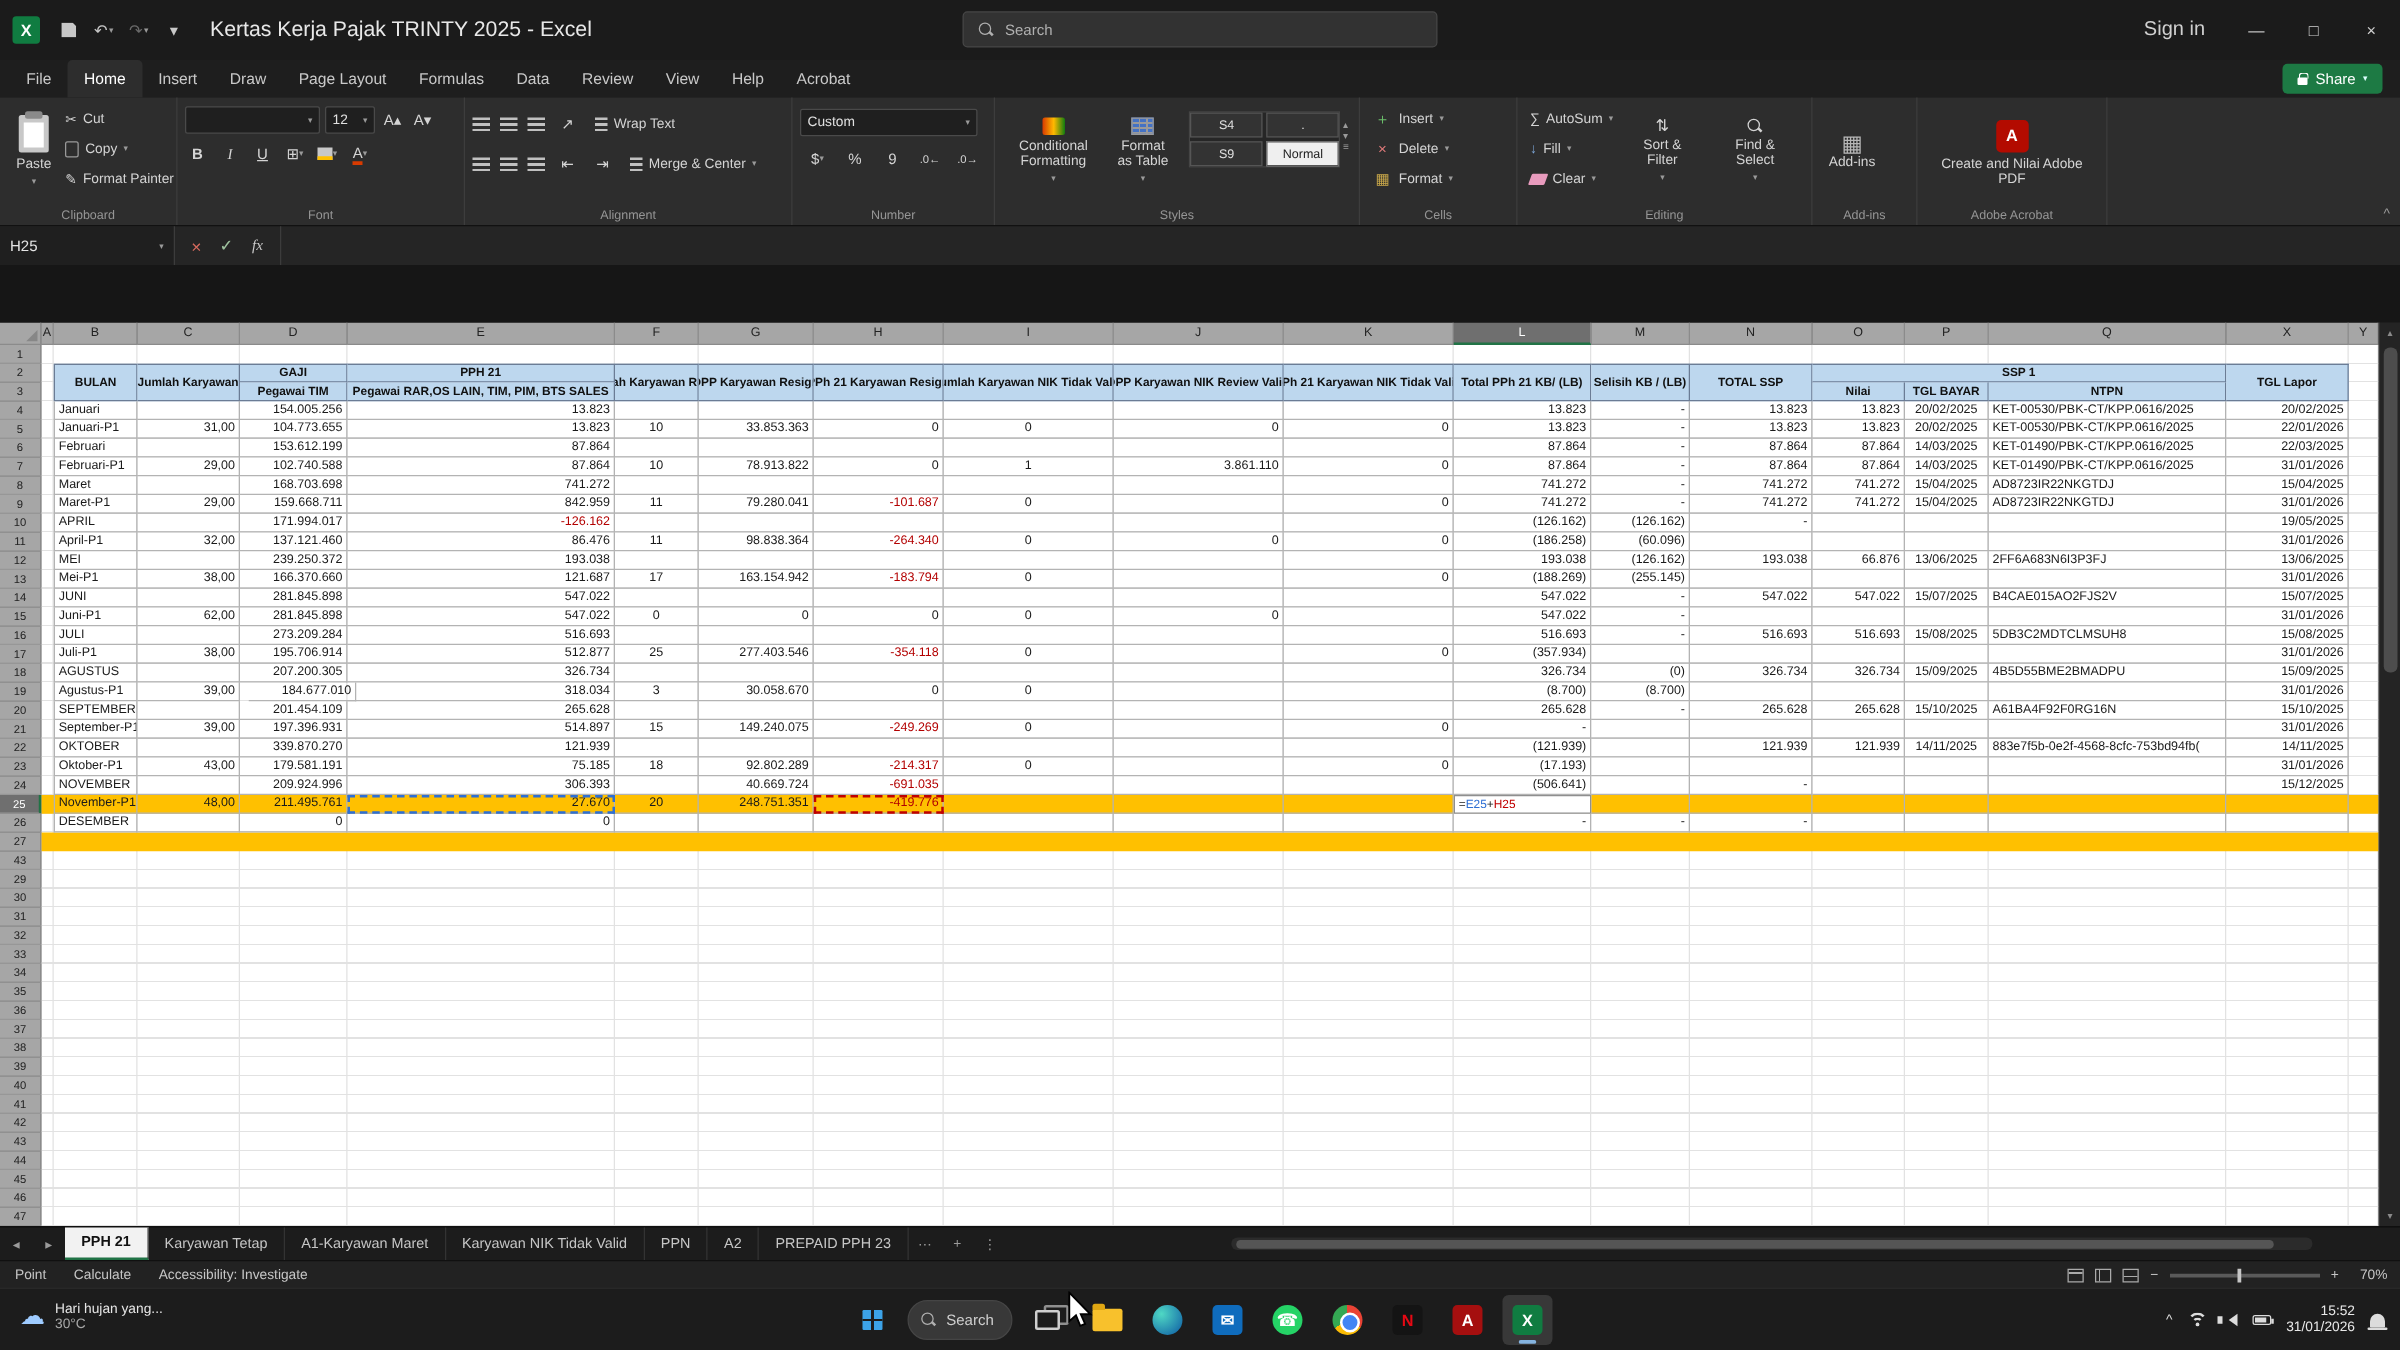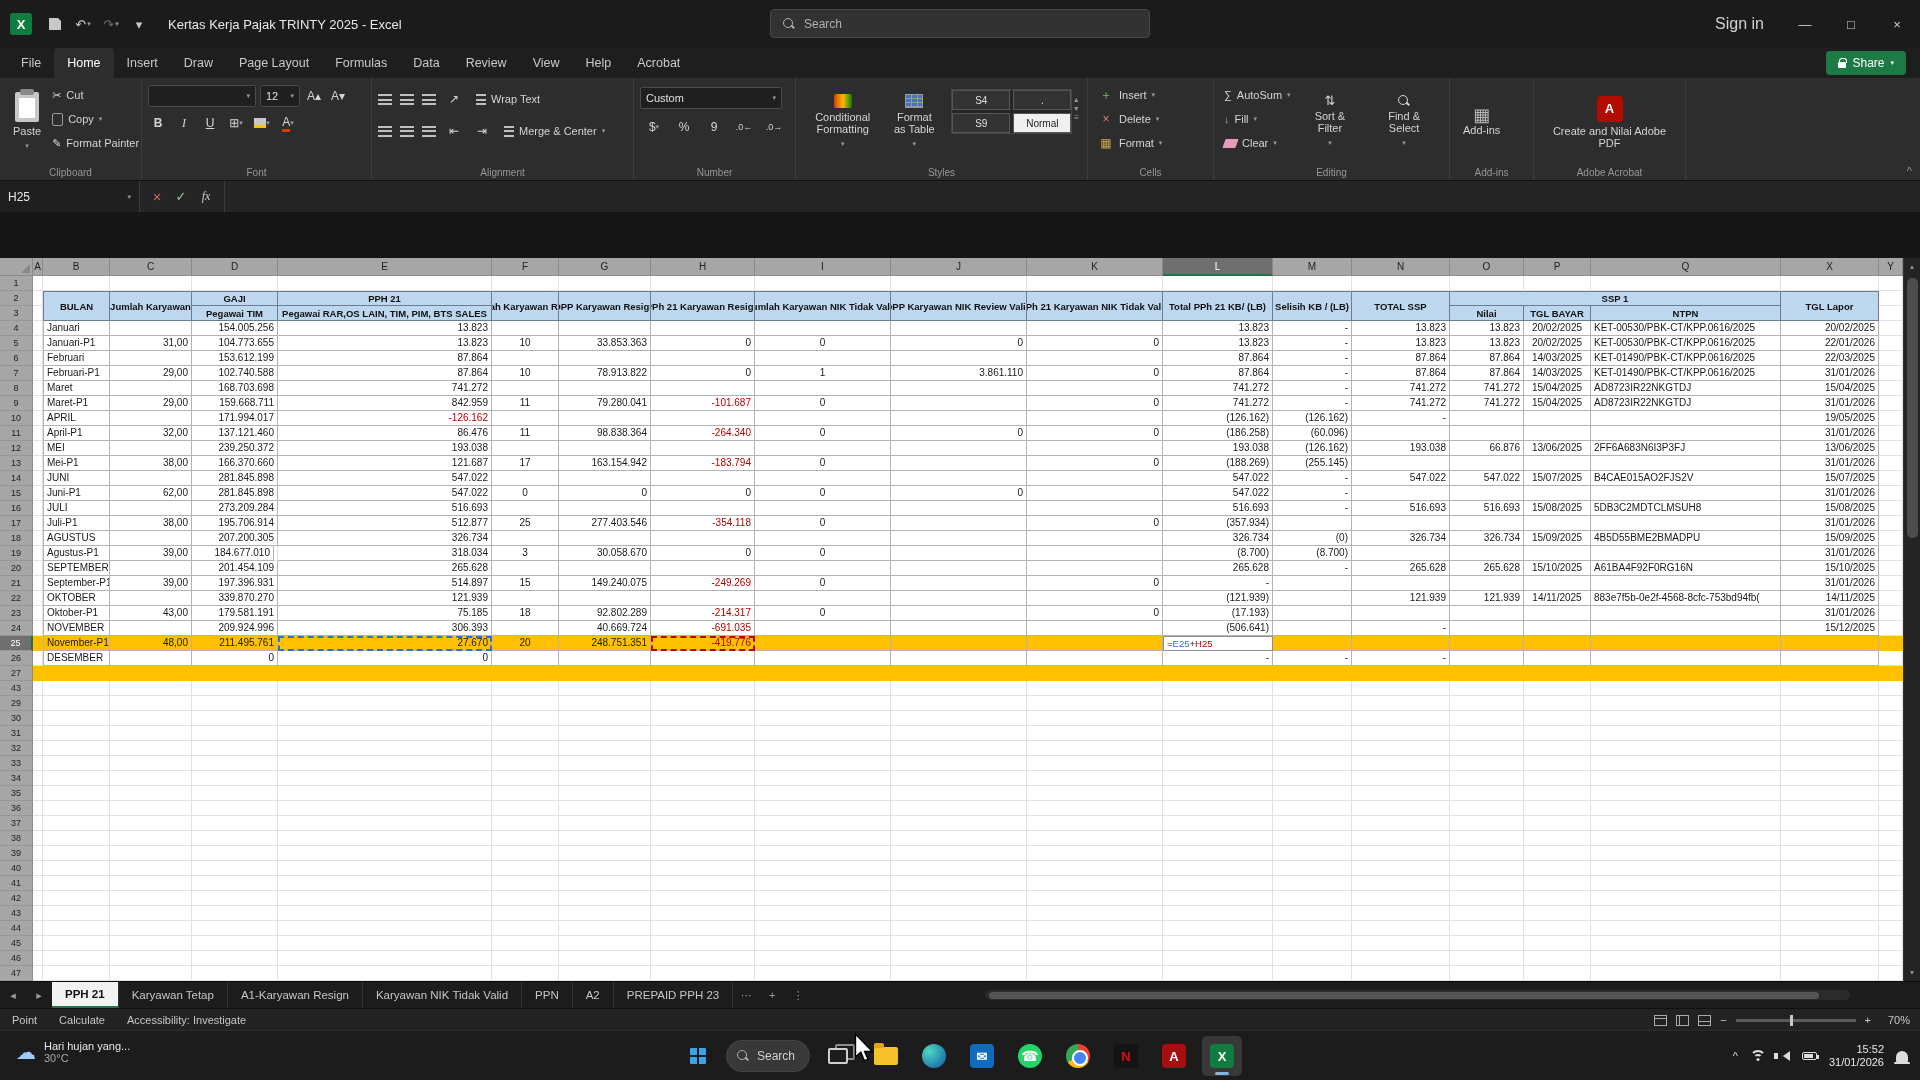--- a/index.html
+++ b/index.html
@@ -7,21 +7,21 @@
   #screen { position:relative; width:1920px; height:1080px; overflow:hidden; background:#161616; }
 
   
   #titlebar { position:absolute; left:0; top:0; width:1920px; height:48px; background:#1b1b1b; display:flex; align-items:center; color:#d8d8d8; }
   .xl-logo { width:22px; height:22px; margin-left:10px; background:#107c41; border-radius:3px; color:#fff; font-size:13px; font-weight:bold; display:flex; align-items:center; justify-content:center; }
   .qat { display:flex; align-items:center; margin-left:10px; gap:2px; }
   .qbtn { min-width:26px; height:26px; display:flex; align-items:center; justify-content:center; font-size:13px; color:#c8c8c8; border-radius:3px; }
   .qbtn .tiny { font-size:7px; margin-left:1px; color:#9a9a9a; }
   .qbtn.dis { color:#6a6a6a; }
   .floppy { width:12px; height:12px; background:#c8c8c8; clip-path:polygon(0 0,75% 0,100% 25%,100% 100%,0 100%); }
-  .title { margin-left:16px; font-size:13px; color:#e8e8e8; white-space:nowrap; }
+  .title { margin-left:16px; font-size:17px; color:#e8e8e8; white-space:nowrap; }
   .tsearch { position:absolute; left:50%; transform:translateX(-50%); top:9px; width:380px; height:29px; background:#323232; border:1px solid #474747; border-radius:4px; display:flex; align-items:center; gap:9px; padding:0 12px; color:#b0b0b0; font-size:12px; }
   .mag { width:12px; height:12px; position:relative; flex:0 0 auto; }
   .mag::before { content:""; position:absolute; left:0; top:0; width:8px; height:8px; border:1.5px solid #b0b0b0; border-radius:50%; }
   .mag::after { content:""; position:absolute; left:8px; top:8px; width:4px; height:1.5px; background:#b0b0b0; transform:rotate(45deg); }
   .tb-right { position:absolute; right:0; top:0; height:48px; display:flex; align-items:center; }
   .signin { font-size:16px; color:#d0d0d0; padding:0 18px; }
   .wbtn { width:46px; height:48px; display:flex; align-items:center; justify-content:center; font-size:13px; color:#cfcfcf; }
 
   
   #tabrow { position:absolute; left:0; top:48px; width:1920px; height:30px; background:#1e1e1e; display:flex; align-items:stretch; padding-left:8px; }
@@ -775,21 +775,21 @@
       <div class="g-cell g-ar" style="left: 1027px; top: 273px; width: 136px; height: 15px;"></div>
       <div class="g-cell g-ar" style="left: 1163px; top: 273px; width: 110px; height: 15px;">326.734</div>
       <div class="g-cell g-ar" style="left: 1273px; top: 273px; width: 79px; height: 15px;">(0)</div>
       <div class="g-cell g-ar" style="left: 1352px; top: 273px; width: 98px; height: 15px;">326.734</div>
       <div class="g-cell g-ar" style="left: 1450px; top: 273px; width: 74px; height: 15px;">326.734</div>
       <div class="g-cell g-ac" style="left: 1524px; top: 273px; width: 67px; height: 15px;">15/09/2025</div>
       <div class="g-cell g-al" style="left: 1591px; top: 273px; width: 190px; height: 15px;">4B5D55BME2BMADPU</div>
       <div class="g-cell g-ar" style="left: 1781px; top: 273px; width: 98px; height: 15px;">15/09/2025</div>
       <div class="g-cell g-al g-bl" style="left: 43px; top: 288px; width: 67px; height: 15px;">Agustus-P1</div>
       <div class="g-cell g-ar" style="left: 110px; top: 288px; width: 82px; height: 15px;">39,00</div>
-      <div class="g-cell g-ar" style="left: 188px; top: 288px; width: 86px; height: 15px;">184.677.010</div>
+      <div class="g-cell g-ar" style="left: 199px; top: 288px; width: 86px; height: 15px;">184.677.010</div>
       <div class="g-cell g-ar" style="left: 278px; top: 288px; width: 214px; height: 15px;">318.034</div>
       <div class="g-cell g-ac" style="left: 492px; top: 288px; width: 67px; height: 15px;">3</div>
       <div class="g-cell g-ar" style="left: 559px; top: 288px; width: 92px; height: 15px;">30.058.670</div>
       <div class="g-cell g-ar" style="left: 651px; top: 288px; width: 104px; height: 15px;">0</div>
       <div class="g-cell g-ac" style="left: 755px; top: 288px; width: 136px; height: 15px;">0</div>
       <div class="g-cell g-ar" style="left: 891px; top: 288px; width: 136px; height: 15px;"></div>
       <div class="g-cell g-ar" style="left: 1027px; top: 288px; width: 136px; height: 15px;"></div>
       <div class="g-cell g-ar" style="left: 1163px; top: 288px; width: 110px; height: 15px;">(8.700)</div>
       <div class="g-cell g-ar" style="left: 1273px; top: 288px; width: 79px; height: 15px;">(8.700)</div>
       <div class="g-cell g-ar" style="left: 1352px; top: 288px; width: 98px; height: 15px;"></div>
@@ -925,21 +925,21 @@
     <div class="varr">▴</div>
     <div class="vthumb"></div>
     <div class="varr bottom">▾</div>
   </div>
 
   <div id="sheettabs">
     <span class="snav">◂</span>
     <span class="snav">▸</span>
     <div class="stab active">PPH 21</div>
     <div class="stab">Karyawan Tetap</div>
-    <div class="stab">A1-Karyawan Resign</div>
+    <div class="stab">A1-Karyawan Maret</div>
     <div class="stab">Karyawan NIK Tidak Valid</div>
     <div class="stab">PPN</div>
     <div class="stab">A2</div>
     <div class="stab">PREPAID PPH 23</div>
     <span class="snav">⋯</span>
     <span class="snav">+</span>
     <span class="snav">⋮</span>
     <div class="hscroll">
         <div class="hthumb"></div>
       </div>

